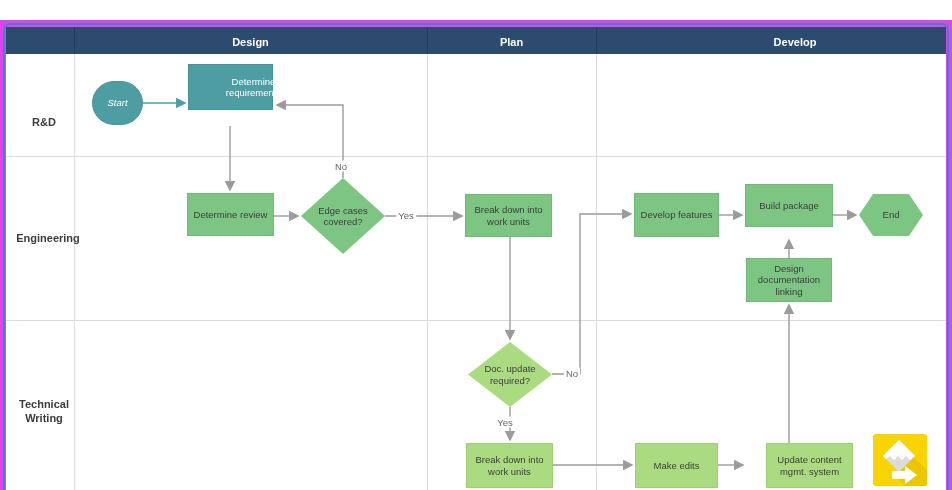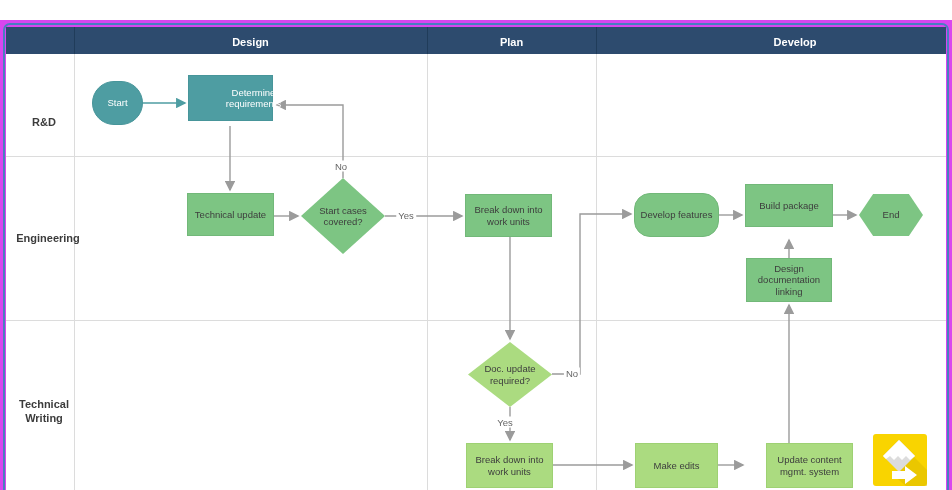--- a/index.html
+++ b/index.html
@@ -26,21 +26,21 @@
   .gridline { position:absolute; background:#dcdcdc; z-index:1; }
   #connector-layer { position:absolute; left:0; top:0; z-index:2; }
   .shape {
     position:absolute; display:flex; align-items:center; justify-content:center;
     text-align:center; font-size:9.5px; line-height:1.2; color:#3d3d3d;
     box-sizing:border-box; z-index:3; padding:2px;
   }
   .shape.teal { background:#4e9da2; border:1px solid #47959a; color:#ffffff; }
   .shape.green { background:#7dc583; border:1px solid #72b879; }
   .shape.lightgreen { background:#abdb80; border:1px solid #9ed173; }
-  .shape.stadium { border-radius:22px; }
+  .shape.stadium { border-radius:22px;font-style:italic; }
   .shape.diamond { clip-path:polygon(50% 0,100% 50%,50% 100%,0 50%); border:none; }
   .shape.hexagon { clip-path:polygon(22% 0,78% 0,100% 50%,78% 100%,22% 100%,0 50%); border:none;align-items:center; }
   .conn-label {
     position:absolute; transform:translate(-50%,-50%); font-size:9.5px;
     color:#666666; background:#ffffff; padding:0 2px; z-index:4; white-space:nowrap;
   }
   .logo { position:absolute; z-index:6; }
 </style>
 </head>
 <body>
@@ -91,33 +91,33 @@
         <polyline points="789,423 789,285" fill="none" stroke="#9b9b9b" stroke-width="1.4" marker-end="url(#arrow-gray)"></polyline>
         <polyline points="789,238 789,220" fill="none" stroke="#9b9b9b" stroke-width="1.4" marker-end="url(#arrow-gray)"></polyline>
         <polyline points="719,195 742,195" fill="none" stroke="#9b9b9b" stroke-width="1.4" marker-end="url(#arrow-gray)"></polyline>
         <polyline points="833,195 856,195" fill="none" stroke="#9b9b9b" stroke-width="1.4" marker-end="url(#arrow-gray)"></polyline>
       </g>
   </svg>
   <div id="shapes">
       <div class="shape teal stadium" style="left: 92px; top: 61px; width: 51px; height: 44px; border-radius: 22px;">
         <span>Start</span>
       </div>
-      <div class="shape teal rect" style="left: 188px; top: 55px; width: 85px; height: 46px; padding-left: 48px;">
+      <div class="shape teal rect" style="left: 188px; top: 44px; width: 85px; height: 46px; padding-left: 48px;">
         <span>Determine requirements</span>
       </div>
       <div class="shape green rect" style="left: 187px; top: 173px; width: 87px; height: 43px;">
-        <span>Technical update</span>
+        <span>Determine review</span>
       </div>
       <div class="shape green diamond" style="left: 301px; top: 158px; width: 84px; height: 76px;">
-        <span>Start cases covered?</span>
+        <span>Edge cases covered?</span>
       </div>
       <div class="shape green rect" style="left: 465px; top: 174px; width: 87px; height: 43px;">
         <span>Break down into work units</span>
       </div>
-      <div class="shape green rect" style="left: 634px; top: 173px; width: 85px; height: 44px; border-radius: 16px;">
+      <div class="shape green rect" style="left: 634px; top: 173px; width: 85px; height: 44px;">
         <span>Develop features</span>
       </div>
       <div class="shape green rect" style="left: 745px; top: 164px; width: 88px; height: 43px;">
         <span>Build package</span>
       </div>
       <div class="shape green hexagon" style="left: 859px; top: 174px; width: 64px; height: 42px;">
         <span>End</span>
       </div>
       <div class="shape green rect" style="left: 746px; top: 238px; width: 86px; height: 44px;">
         <span>Design documentation linking</span>

